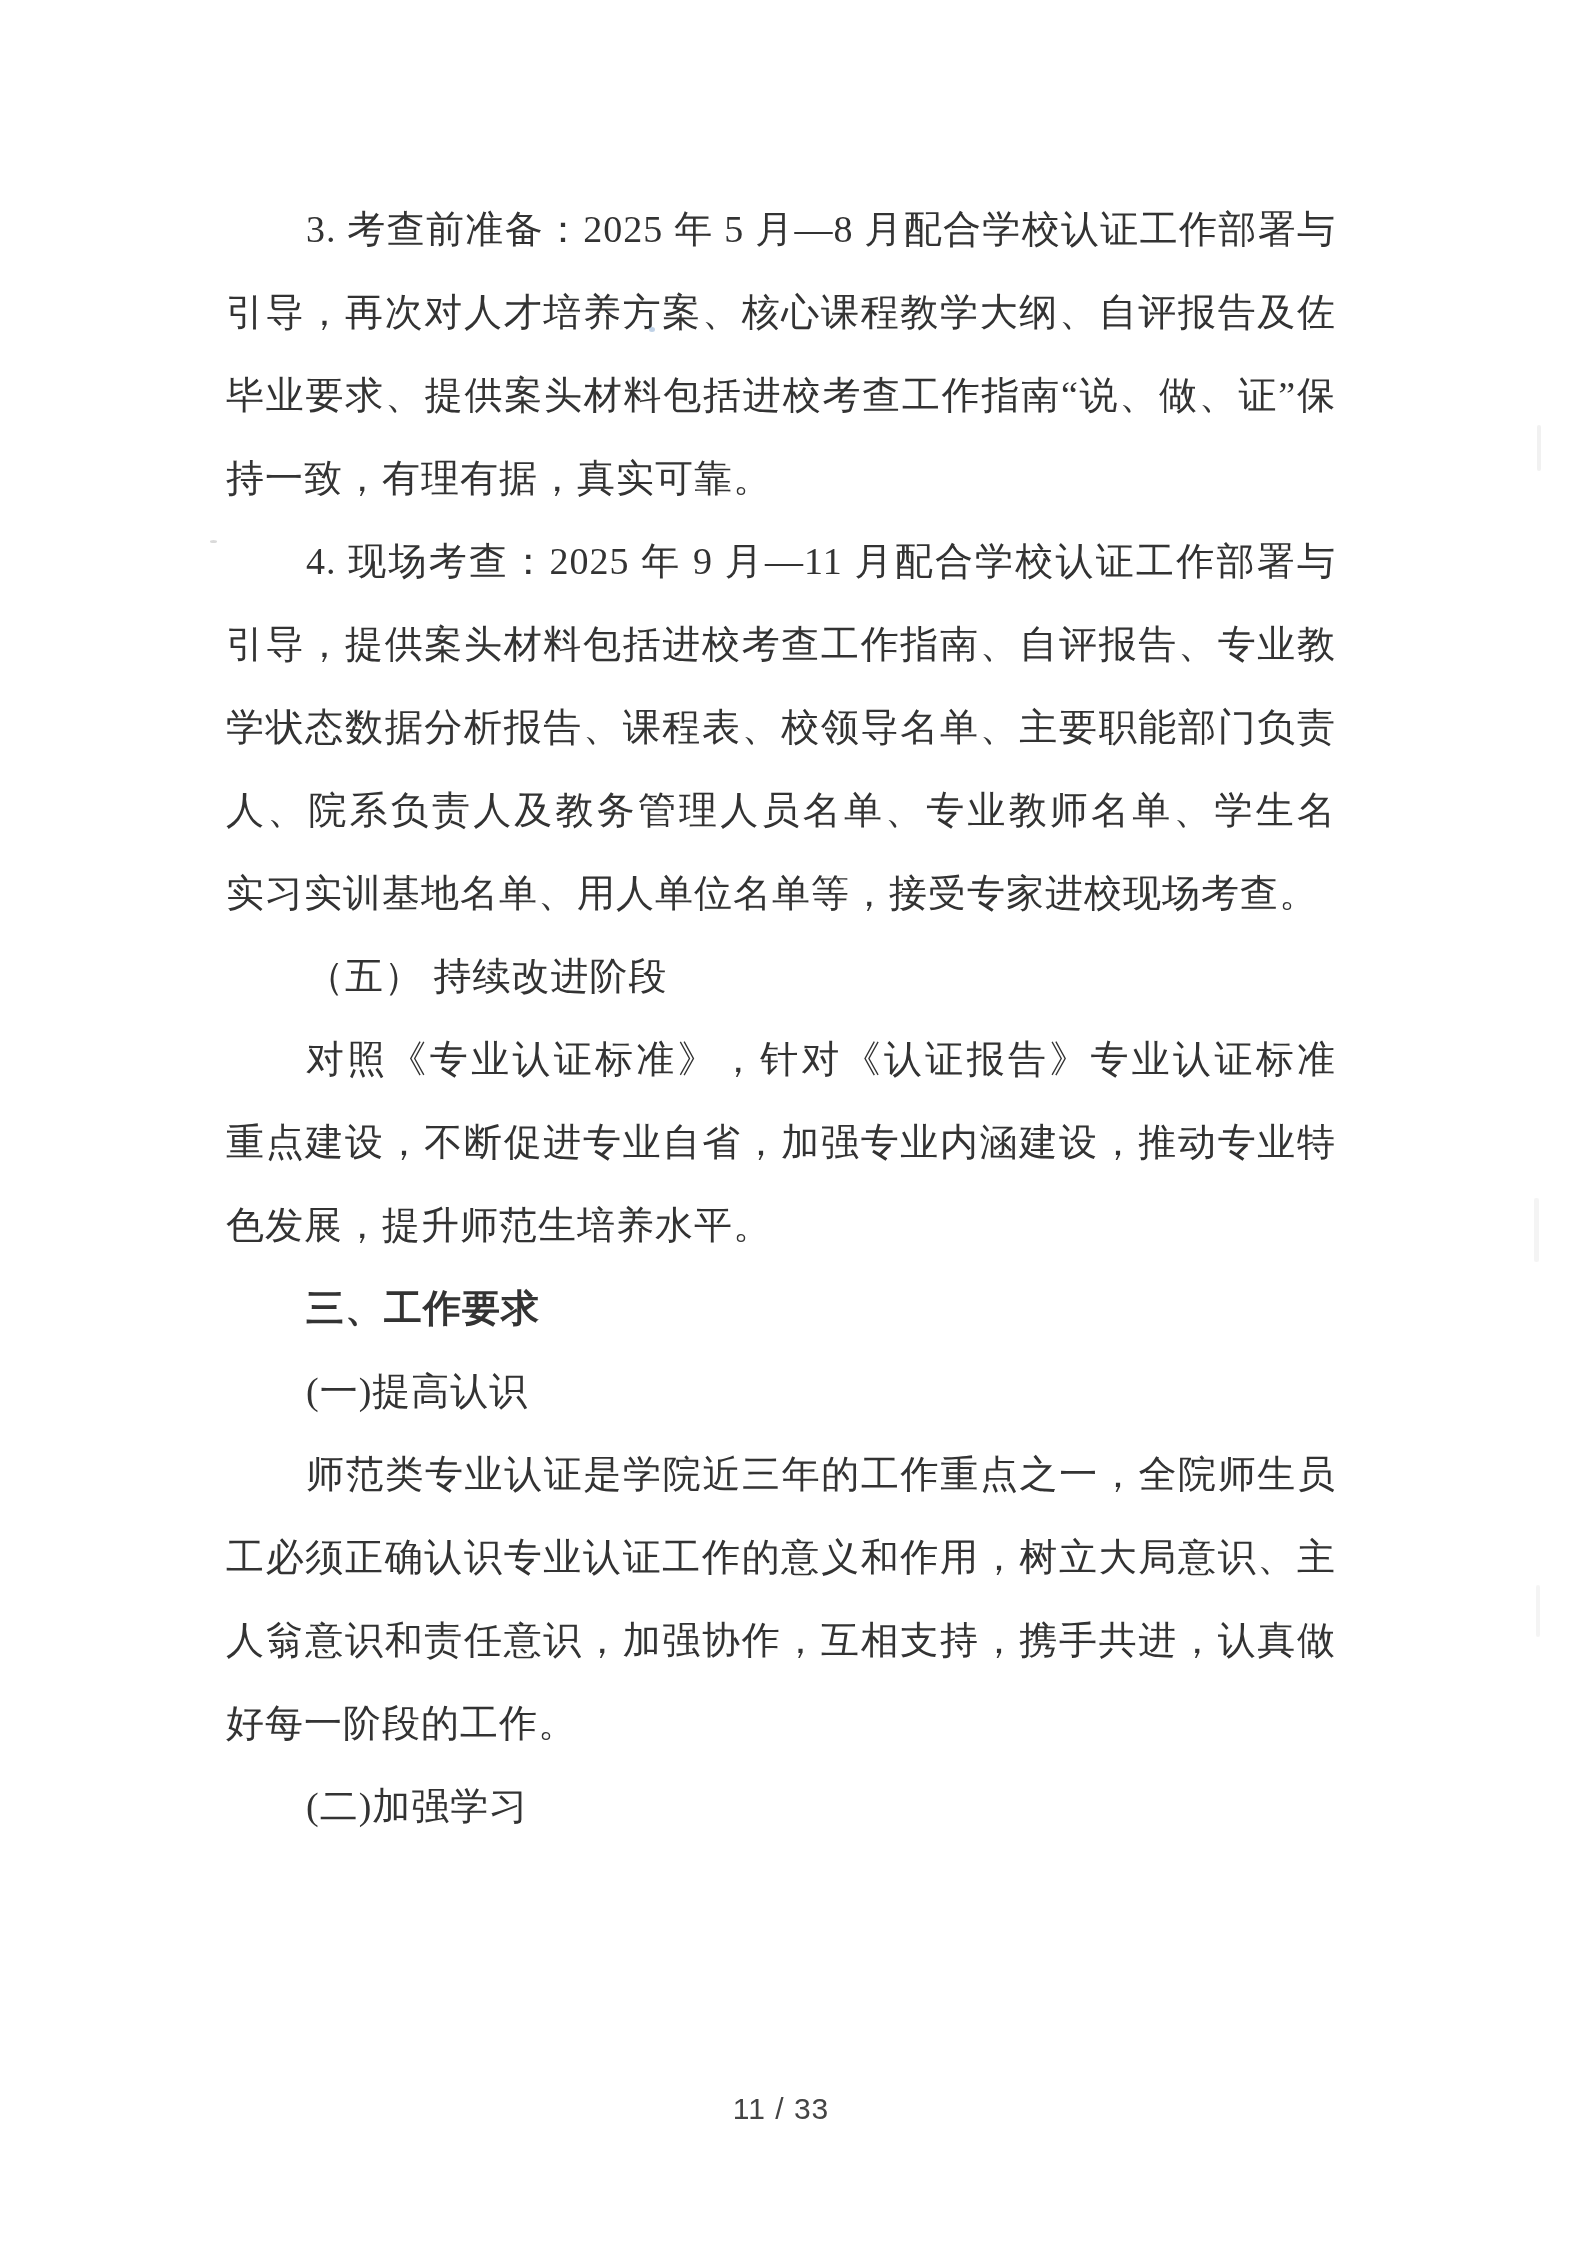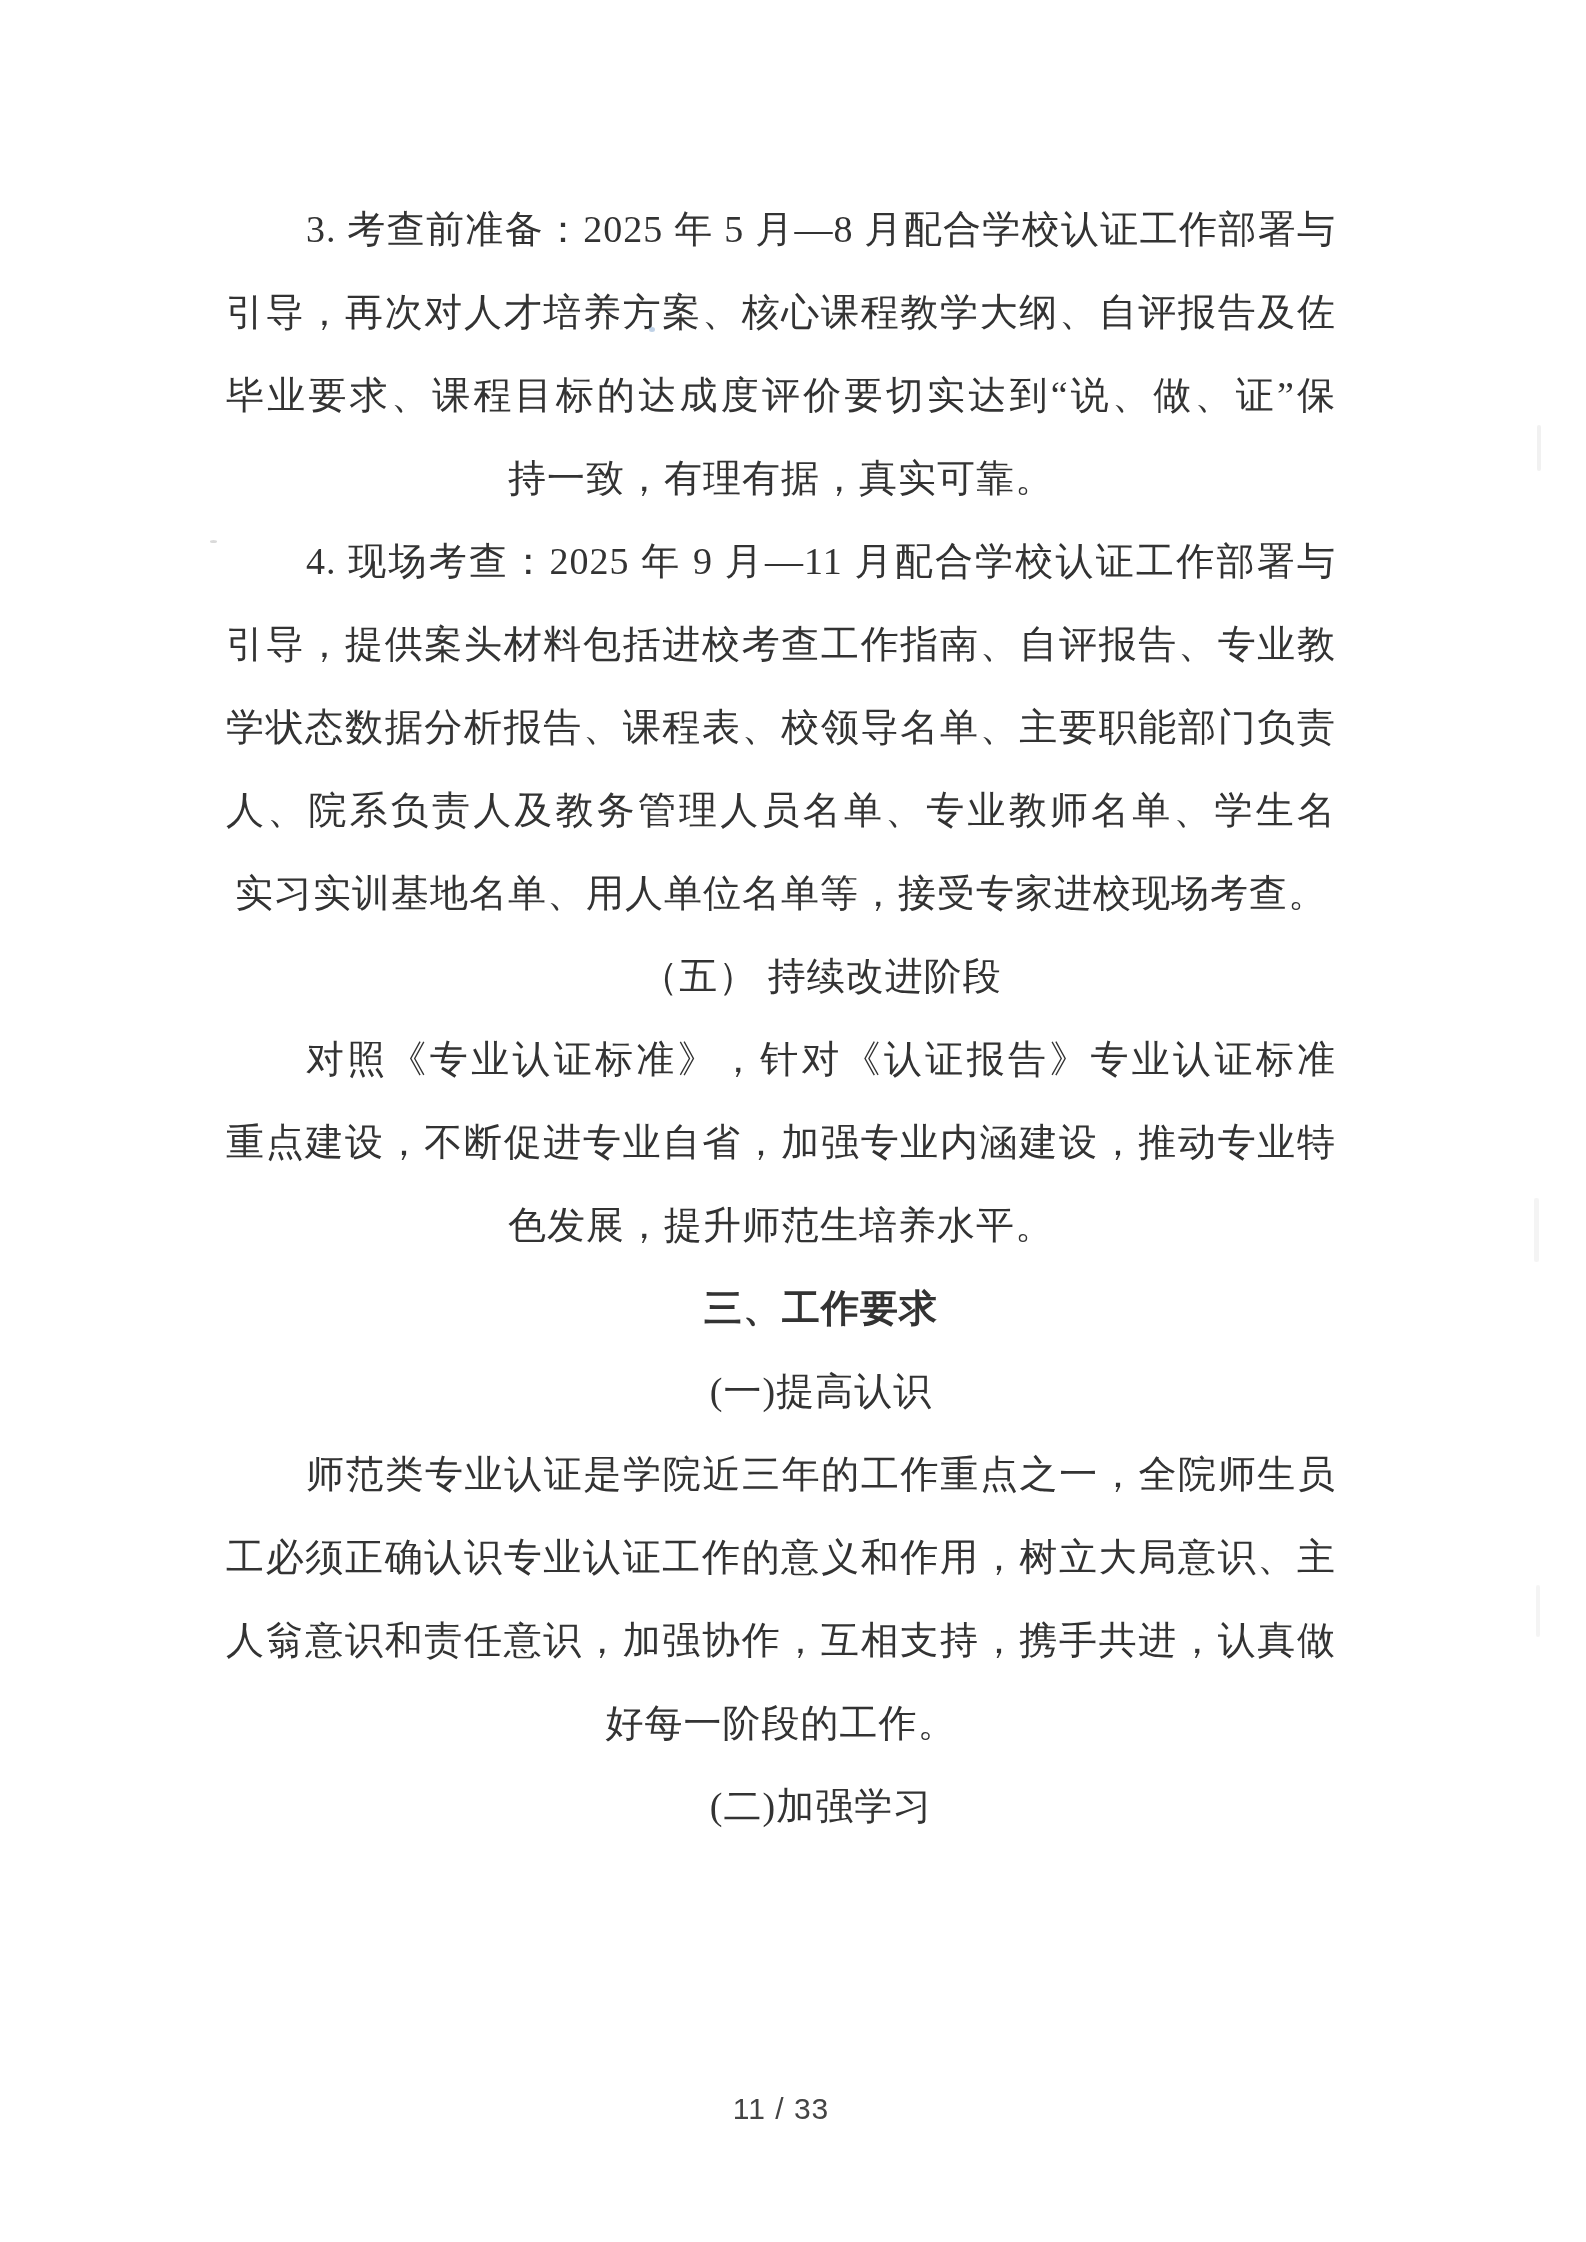--- a/index.html
+++ b/index.html
@@ -24,21 +24,20 @@
     top: 188px;
     width: 1110px;
     color: var(--text, #333333);
     font-size: 38px;
     line-height: 83px;
     letter-spacing: 1px;
   }
   .line {
     height: 83px;
     overflow: hidden;
-    text-align: center;
   }
   .line.j {
     text-align: justify;
     text-align-last: justify;
   }
   .line.ind {
     text-indent: 80px;
   }
   .line.b {
     font-weight: 700;
@@ -82,21 +81,21 @@
   }
 </style>
 </head>
 <body style="--paper: #ffffff; --text: #333333; --footer: #444444;">
 
 <main class="page">
 
   <div class="text-block">
       <div class="line j ind">3. 考查前准备：2025 年 5 月—8 月配合学校认证工作部署与</div>
       <div class="line j">引导，再次对人才培养方案、核心课程教学大纲、自评报告及佐</div>
-      <div class="line j">毕业要求、课程目标的达成度评价要切实达到“说、做、证”保</div>
+      <div class="line j">毕业要求、提供案头材料包括进校考查工作指南“说、做、证”保</div>
       <div class="line">持一致，有理有据，真实可靠。</div>
       <div class="line j ind">4. 现场考查：2025 年 9 月—11 月配合学校认证工作部署与</div>
       <div class="line j">引导，提供案头材料包括进校考查工作指南、自评报告、专业教</div>
       <div class="line j">学状态数据分析报告、课程表、校领导名单、主要职能部门负责</div>
       <div class="line j">人、院系负责人及教务管理人员名单、专业教师名单、学生名单、</div>
       <div class="line">实习实训基地名单、用人单位名单等，接受专家进校现场考查。</div>
       <div class="line ind">（五） 持续改进阶段</div>
       <div class="line j ind">对照《专业认证标准》，针对《认证报告》专业认证标准</div>
       <div class="line j">重点建设，不断促进专业自省，加强专业内涵建设，推动专业特</div>
       <div class="line">色发展，提升师范生培养水平。</div>

